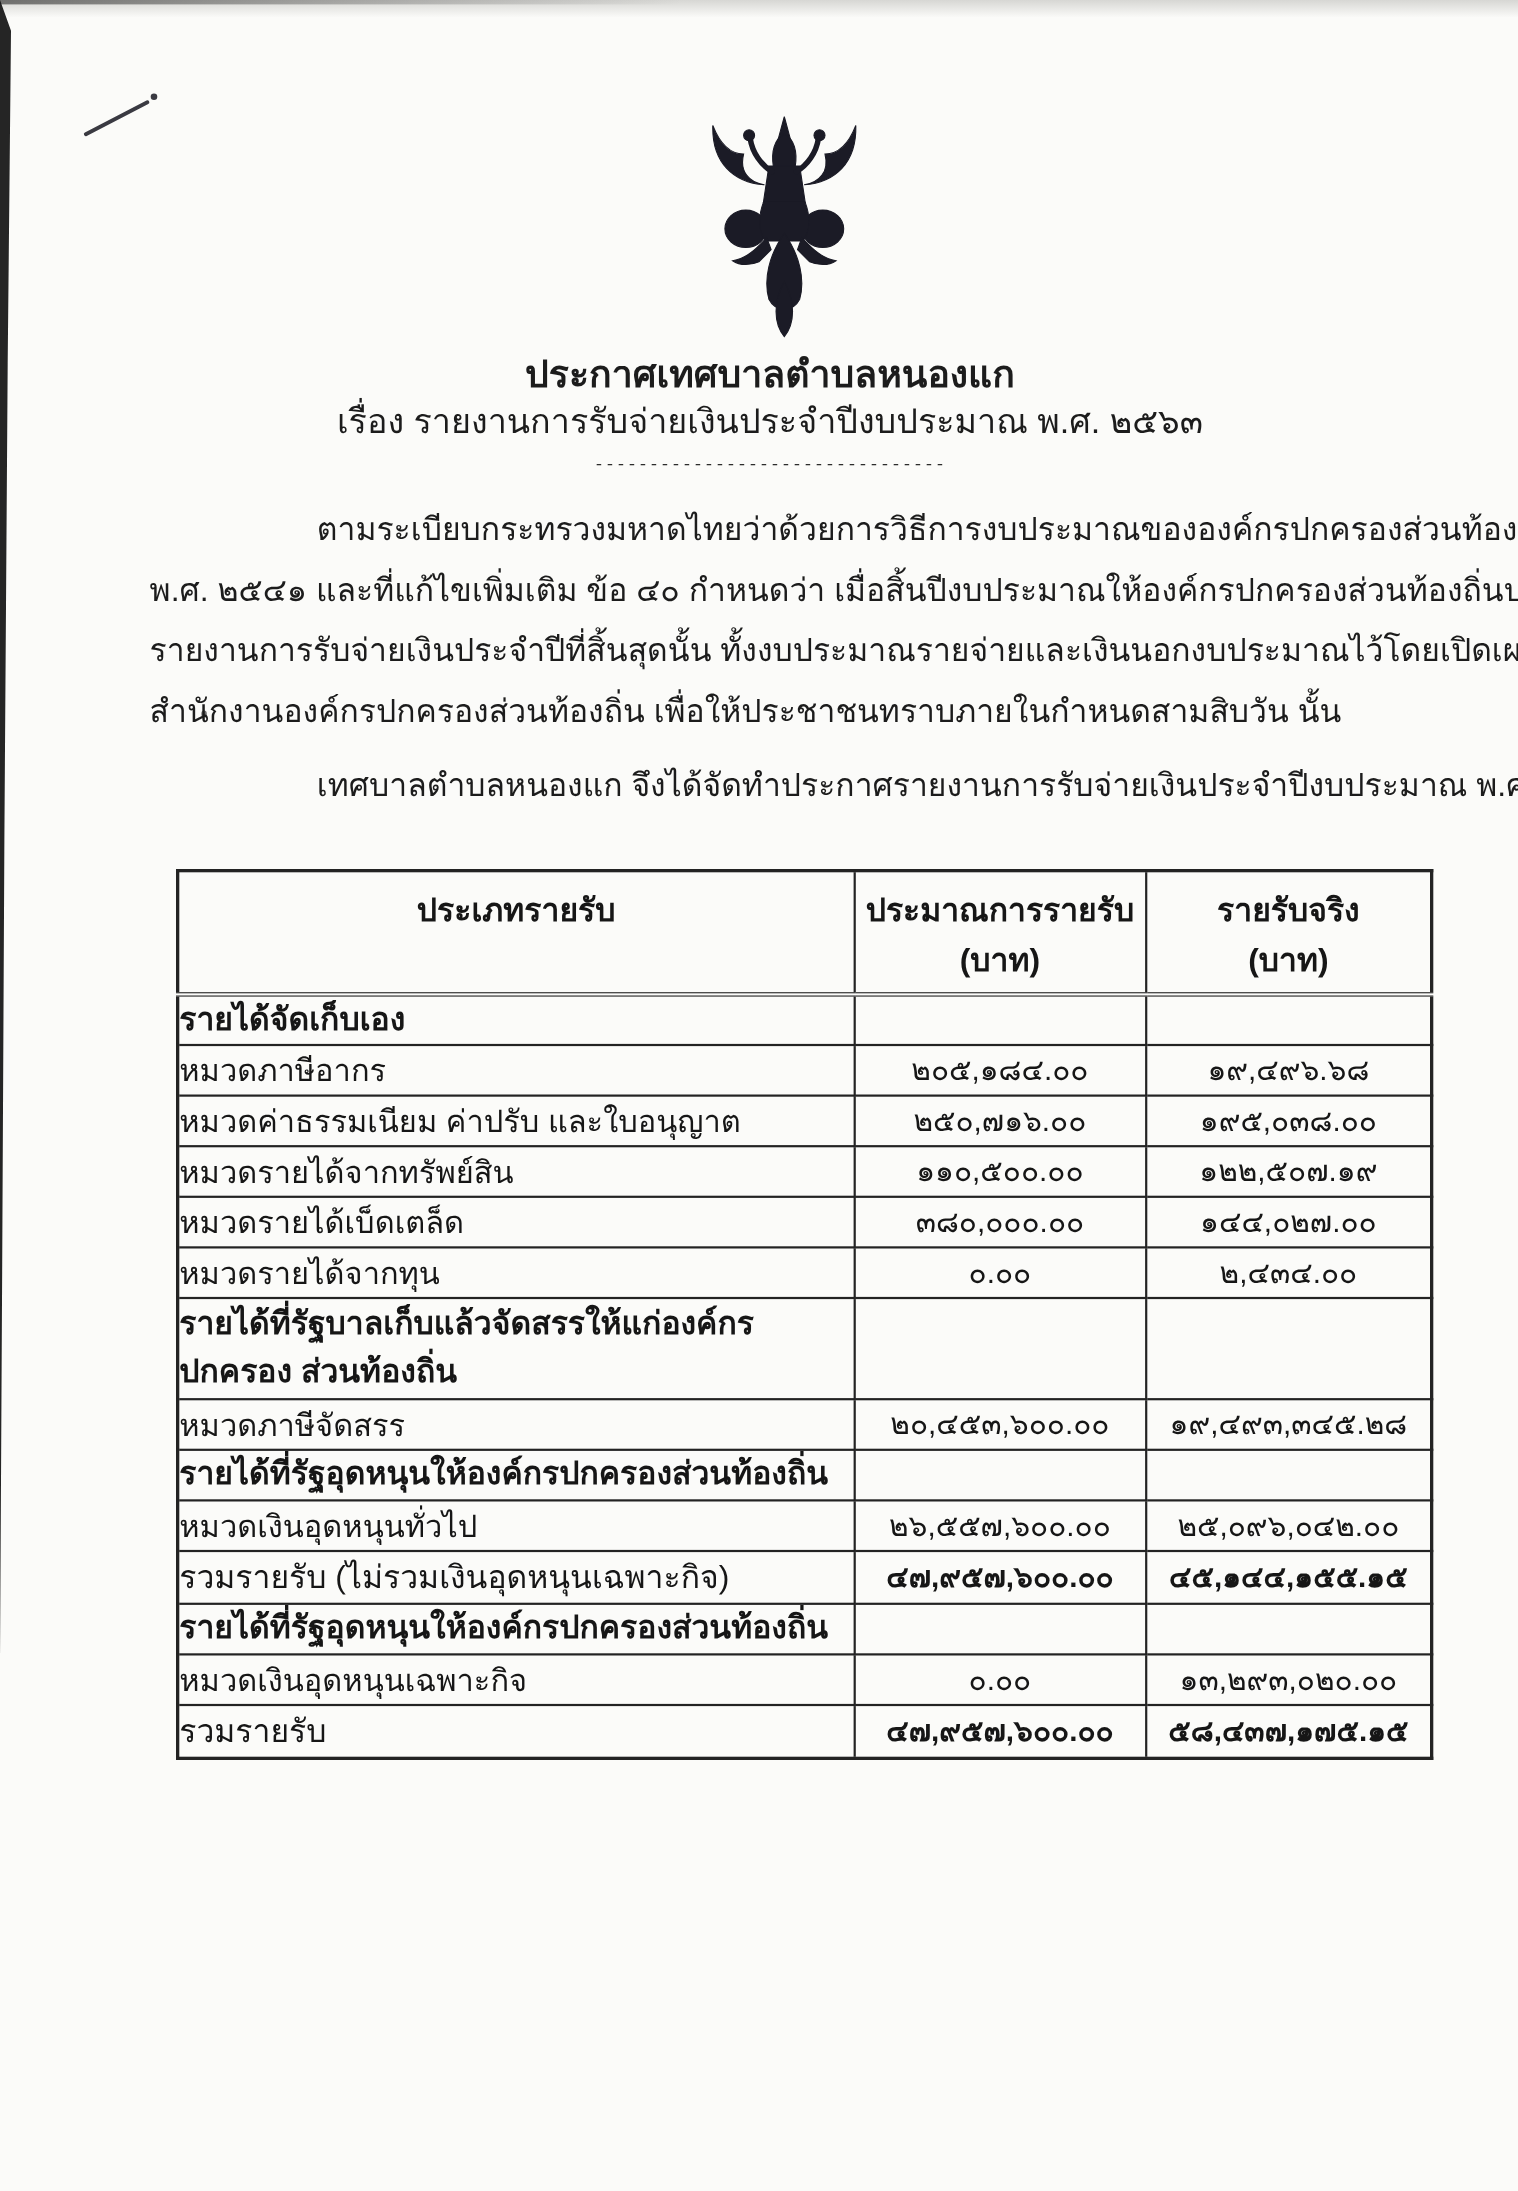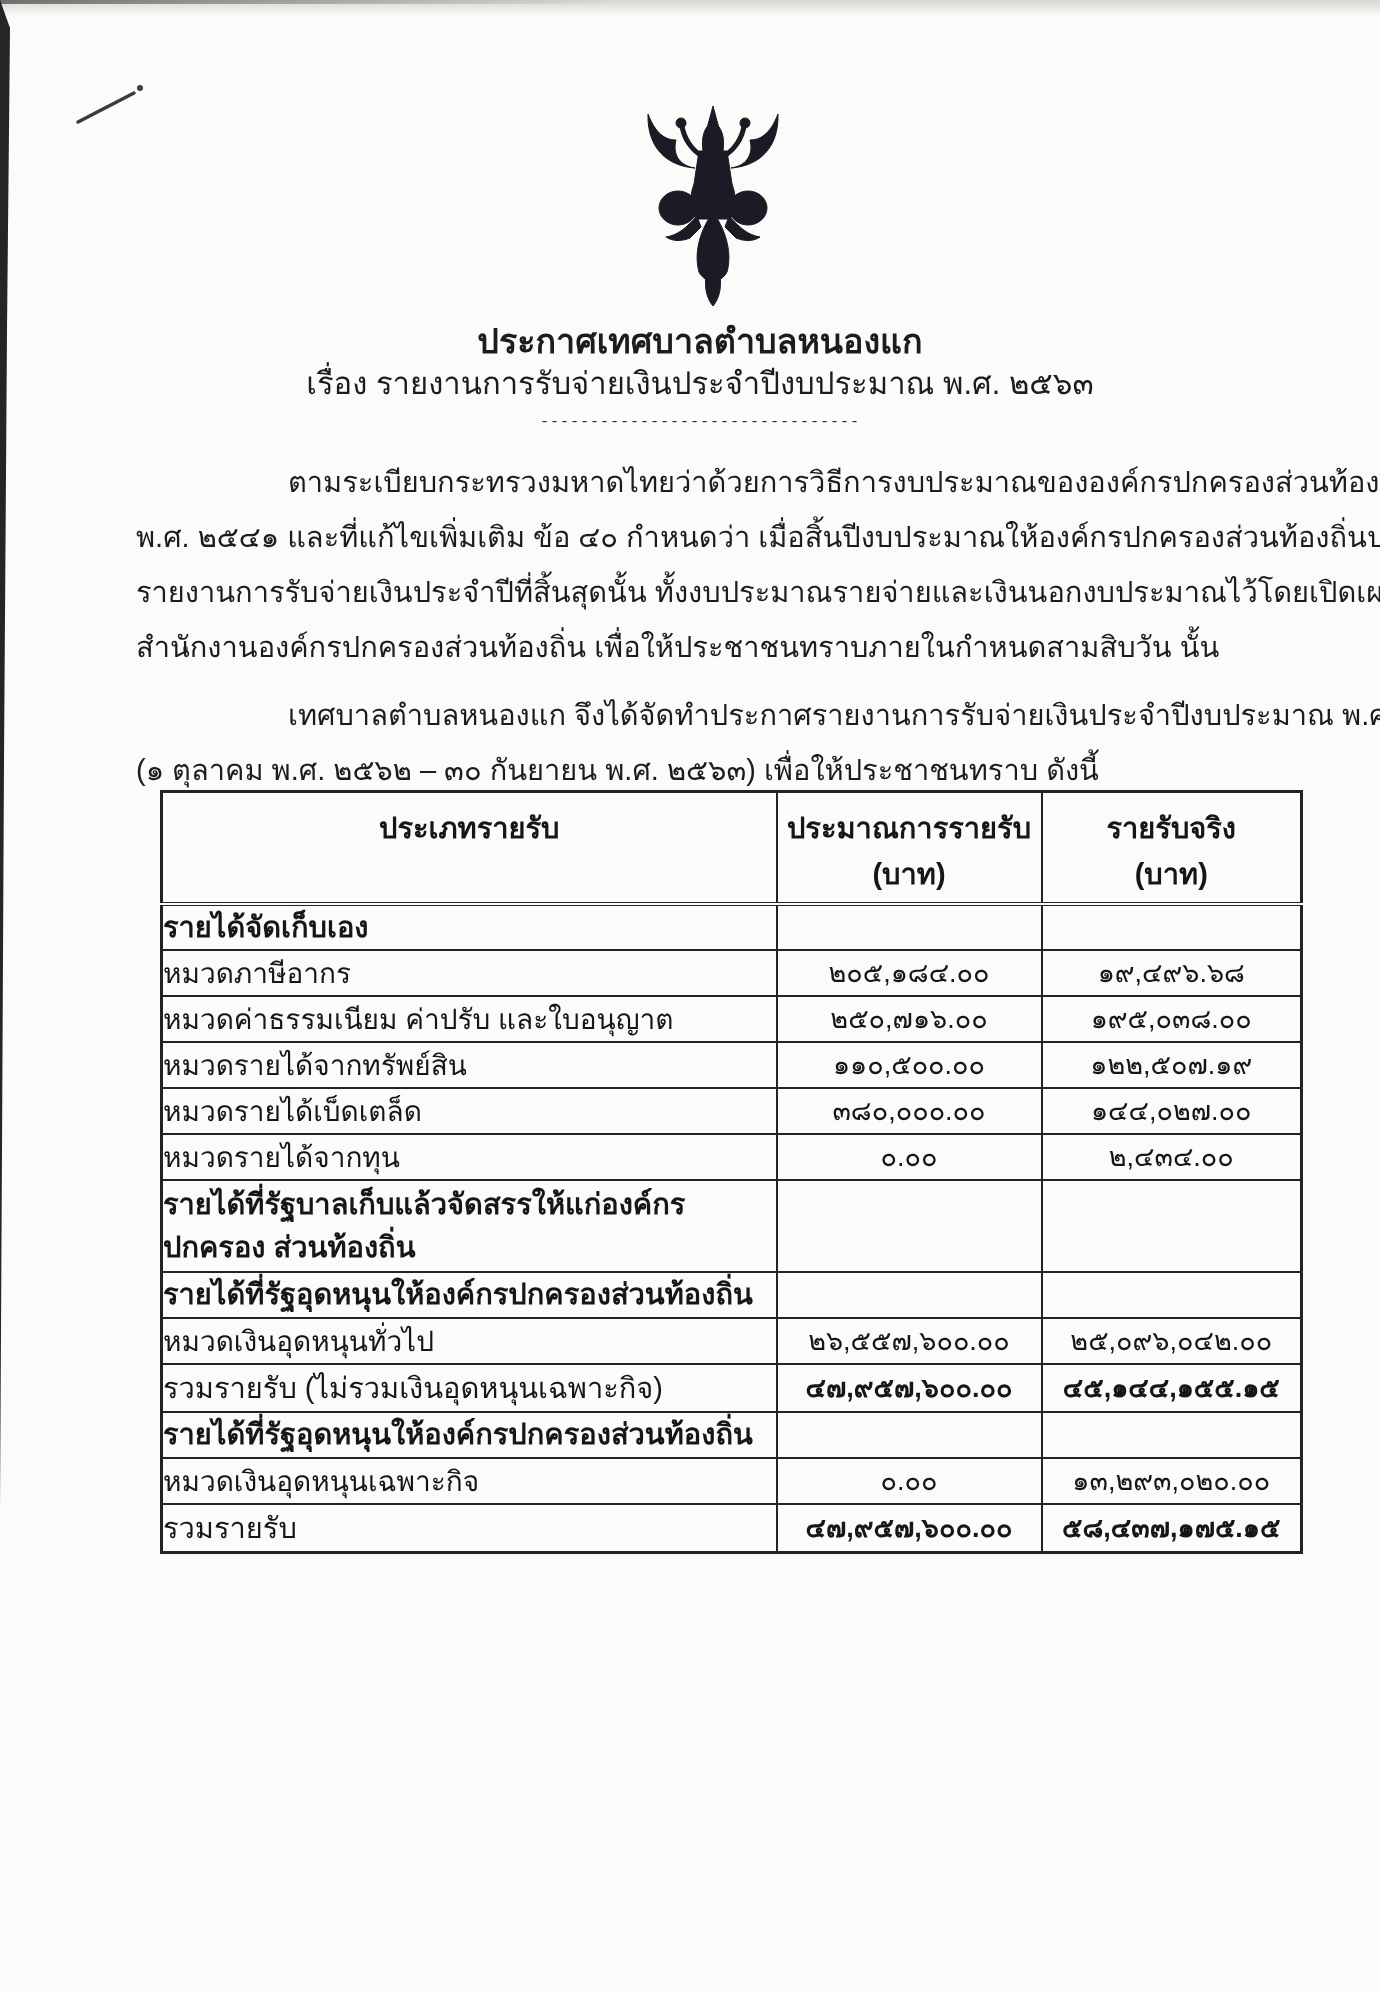--- a/index.html
+++ b/index.html
@@ -89,21 +89,20 @@
 
 <div class="body-text p1">
   <div class="tline tindent">ตามระเบียบกระทรวงมหาดไทยว่าด้วยการวิธีการงบประมาณขององค์กรปกครองส่วนท้องถิ่น</div>
   <div class="tline">พ.ศ. ๒๕๔๑ และที่แก้ไขเพิ่มเติม ข้อ ๔๐ กำหนดว่า เมื่อสิ้นปีงบประมาณให้องค์กรปกครองส่วนท้องถิ่นประกาศ</div>
   <div class="tline">รายงานการรับจ่ายเงินประจำปีที่สิ้นสุดนั้น ทั้งงบประมาณรายจ่ายและเงินนอกงบประมาณไว้โดยเปิดเผย ณ</div>
   <div class="tline">สำนักงานองค์กรปกครองส่วนท้องถิ่น เพื่อให้ประชาชนทราบภายในกำหนดสามสิบวัน นั้น</div>
 </div>
 
 <div class="body-text p2">
   <div class="tline tindent">เทศบาลตำบลหนองแก จึงได้จัดทำประกาศรายงานการรับจ่ายเงินประจำปีงบประมาณ พ.ศ. ๒๕๖๓</div>
-  <div class="tline">(๑ ตุลาคม พ.ศ. ๒๕๖๒ – ๓๐ กันยายน พ.ศ. ๒๕๖๓) เพื่อให้ประชาชนทราบ ดังนี้</div>
 </div>
 
 <div class="rev-table-wrap">
   <table class="rev">
     <colgroup>
         <col class="col-cat">
         <col class="col-est">
         <col class="col-act">
       </colgroup>
     <thead>
@@ -148,20 +147,25 @@
       <tr class="h-item">
         <td class="cell-item">หมวดรายได้จากทุน</td>
         <td class="num">๐.๐๐</td>
         <td class="num">๒,๔๓๔.๐๐</td>
       </tr>
       <tr class="h-sec2">
         <td class="cell-section">รายได้ที่รัฐบาลเก็บแล้วจัดสรรให้แก่องค์กรปกครอง ส่วนท้องถิ่น</td>
         <td class="num"></td>
         <td class="num"></td>
       </tr>
+      <tr class="h-item">
+        <td class="cell-item">หมวดภาษีจัดสรร</td>
+        <td class="num">๒๐,๔๕๓,๖๐๐.๐๐</td>
+        <td class="num">๑๙,๔๙๓,๓๔๕.๒๘</td>
+      </tr>
       <tr class="h-sec">
         <td class="cell-section">รายได้ที่รัฐอุดหนุนให้องค์กรปกครองส่วนท้องถิ่น</td>
         <td class="num"></td>
         <td class="num"></td>
       </tr>
       <tr class="h-item">
         <td class="cell-item">หมวดเงินอุดหนุนทั่วไป</td>
         <td class="num">๒๖,๕๕๗,๖๐๐.๐๐</td>
         <td class="num">๒๕,๐๙๖,๐๔๒.๐๐</td>
       </tr>

